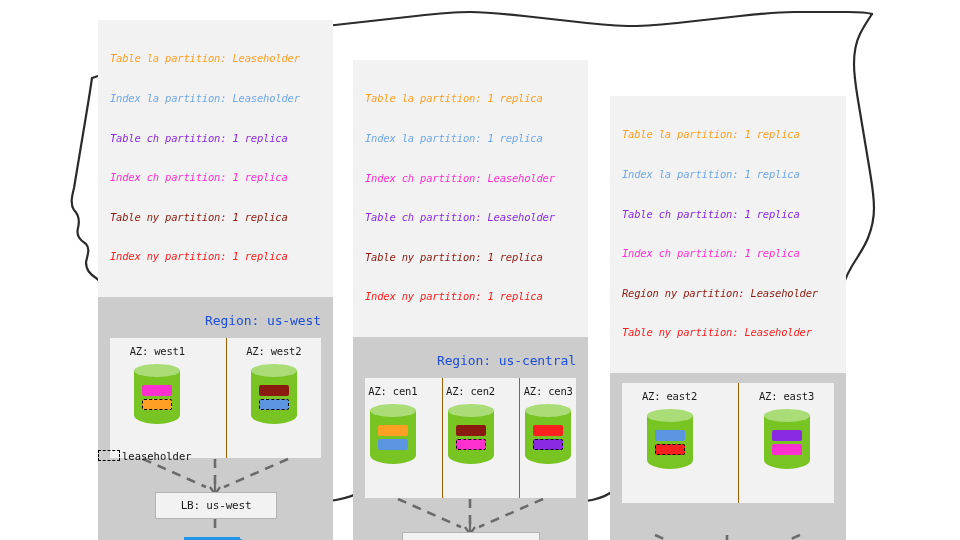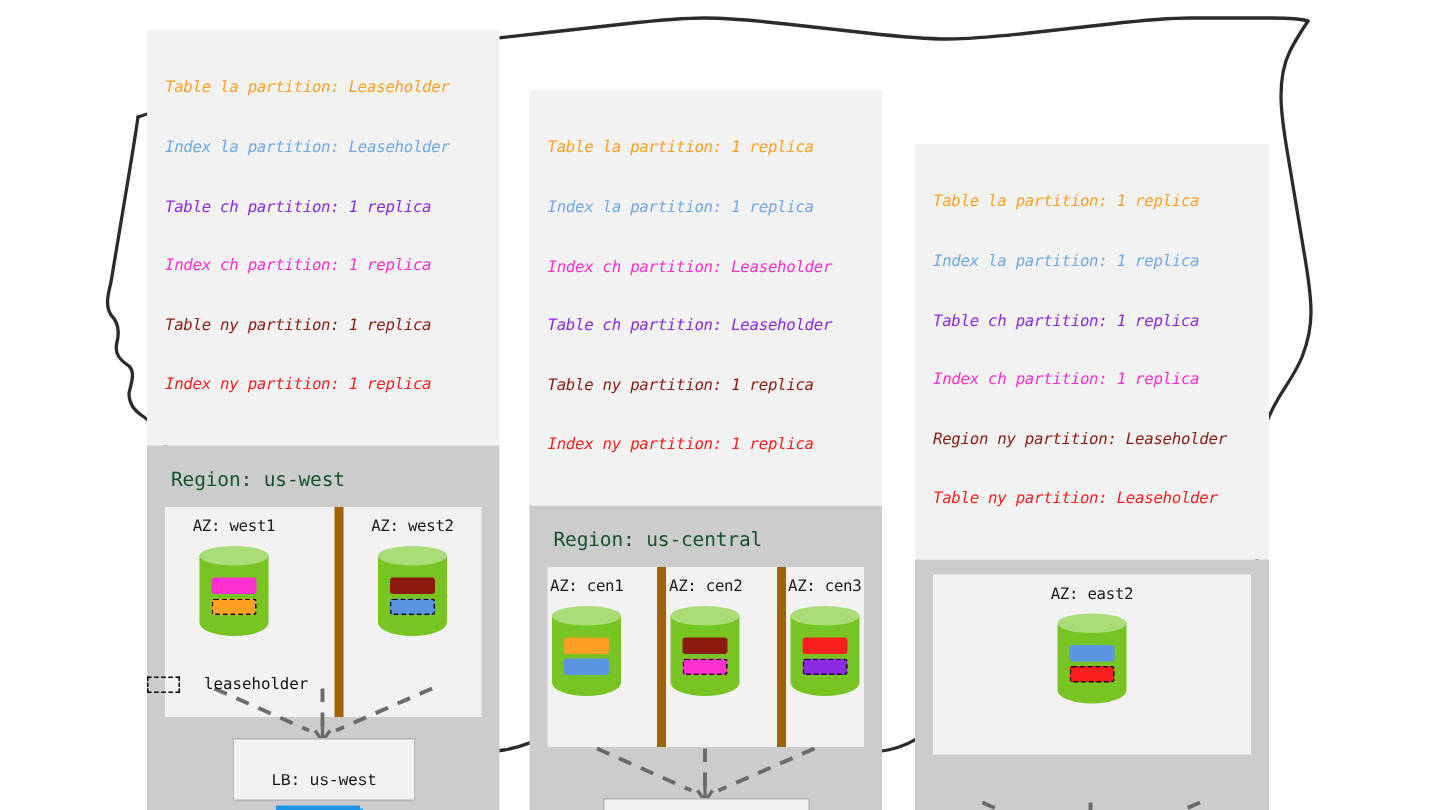--- a/index.html
+++ b/index.html
@@ -26,40 +26,41 @@
   .legend-box .lg-line{display:block;font-style:italic;}
 
   .region-panel{
     background:#cccccc;
     box-sizing:border-box;
     padding:10px 12px 12px 12px;
     position:relative;
   }
   .region-title{
     font-size:13px;
-    color:#14532d;
+    color:#1d4ed8;
     margin:6px 0 10px 4px;
     letter-spacing:-0.1px;
+    text-align:right;
   }
   .az-row{
     background:#f2f2f2;
     display:flex;
     padding:0;
     box-sizing:border-box;
   }
   .az-cell{
     flex:1 1 0;
     box-sizing:border-box;
     padding:7px 0 8px 0;
     display:flex;
     flex-direction:column;
     align-items:center;
     position:relative;
   }
-  .az-cell + .az-cell{border-left:6px solid #a16207;margin-left:21px;}
+  .az-cell + .az-cell{border-left:1px solid #a16207;margin-left:21px;}
   .az-label{
     font-size:10.5px;
     color:#1a1a1a;
     margin-bottom:7px;
     letter-spacing:-0.2px;
     white-space:nowrap;
   }
   .db{
     position:relative;
     width:46px;height:66px;
@@ -81,27 +82,26 @@
     width:30px;height:11px;box-sizing:border-box;border-radius:2px;
   }
   .stripe.lease{border:1.6px dashed #000;}
 
   .lb-box{
     position:absolute;
     background:#f2f2f2;
     border:1px solid #b4b4b4;
     font-size:11px;
     color:#1a1a1a;
-    padding:22px 12px 6px 12px;
+    padding:6px 12px 6px 12px;
     white-space:nowrap;
     letter-spacing:-0.2px;
     box-sizing:border-box;
     text-align:center;
     z-index:6;
-    font-family:Liberation Mono, monospace;
   }
   .clients-wrap{
     position:absolute;
     z-index:6;
   }
   .clients-stack{position:relative;width:62px;height:30px;}
   .clients-stack .sheet{
     position:absolute;width:56px;height:24px;
     background:#ffffff;border:1.4px solid #2196e8;box-sizing:border-box;
   }
@@ -109,21 +109,21 @@
   .clients-stack .front{
     position:absolute;left:0;top:0;width:56px;height:24px;
     background:#2196e8;
     display:flex;align-items:center;justify-content:center;
     font-size:10.5px;color:#000;letter-spacing:-0.2px;
     box-sizing:border-box;
   }
 
   .legend-key{
     position:absolute;
-    display:flex;align-items:center;gap:16px;
+    display:flex;gap:2px;
     font-size:10.5px;color:#111;
   }
   .legend-key .swatch{
     width:22px;height:11px;border:1.6px dashed #000;box-sizing:border-box;
     background:transparent;
   }
   .conn{position:absolute;pointer-events:none;}
 </style>
 </head>
 <body>
@@ -172,21 +172,21 @@
   <div class="legend-box">
     <span class="lg-line" style="color:#ffa024">Table la partition: Leaseholder</span>
     <span class="lg-line" style="color:#6fa8e8">Index la partition: Leaseholder</span>
     <span class="lg-line" style="color:#8a2be2">Table ch partition: 1 replica</span>
     <span class="lg-line" style="color:#ff2fd0">Index ch partition: 1 replica</span>
     <span class="lg-line" style="color:#8b1a10">Table ny partition: 1 replica</span>
     <span class="lg-line" style="color:#fa2020">Index ny partition: 1 replica</span>
   </div>
   <div class="region-panel" style="height:248px;">
     <div class="region-title">Region: us-west</div>
-    <div class="az-row" style="height:140px;">
+    <div class="az-row" style="height:120px;">
       <div class="az-cell">
         <div class="az-label">AZ: west1</div>
         <div class="db">
           <div class="body"></div>
             <div class="top"></div>
           <div class="stripes">
             <div class="stripe" style="background:#ff2fd0"></div>
             <div class="stripe lease" style="background:#ffa024"></div>
           </div>
         </div>
@@ -293,20 +293,31 @@
         <div class="az-label">AZ: east2</div>
         <div class="db">
           <div class="body"></div>
             <div class="top"></div>
           <div class="stripes">
             <div class="stripe" style="background:#5b94e0"></div>
             <div class="stripe lease" style="background:#fa2020"></div>
           </div>
         </div>
       </div>
+      <div class="az-cell">
+        <div class="az-label">AZ: east3</div>
+        <div class="db">
+          <div class="body"></div>
+            <div class="top"></div>
+          <div class="stripes">
+            <div class="stripe" style="background:#8a2be2"></div>
+            <div class="stripe" style="background:#ff2fd0"></div>
+          </div>
+        </div>
+      </div>
     </div>
     <svg class="conn" style="left:0;top:0;width:236px;height:248px;">
       <path d="M45,162 L108,190" stroke="#6b6b6b" stroke-width="2.6" stroke-dasharray="9,7" fill="none"></path>
       <path d="M117,162 L117,190" stroke="#6b6b6b" stroke-width="2.6" stroke-dasharray="9,7" fill="none"></path>
       <path d="M190,162 L126,190" stroke="#6b6b6b" stroke-width="2.6" stroke-dasharray="9,7" fill="none"></path>
       <path d="M117,185 L117,196 M112,190 L117,197 L122,190" stroke="#6b6b6b" stroke-width="2.2" fill="none"></path>
       <path d="M117,222 L117,238" stroke="#6b6b6b" stroke-width="2.6" stroke-dasharray="9,7" fill="none"></path>
     </svg>
 
   </div>

